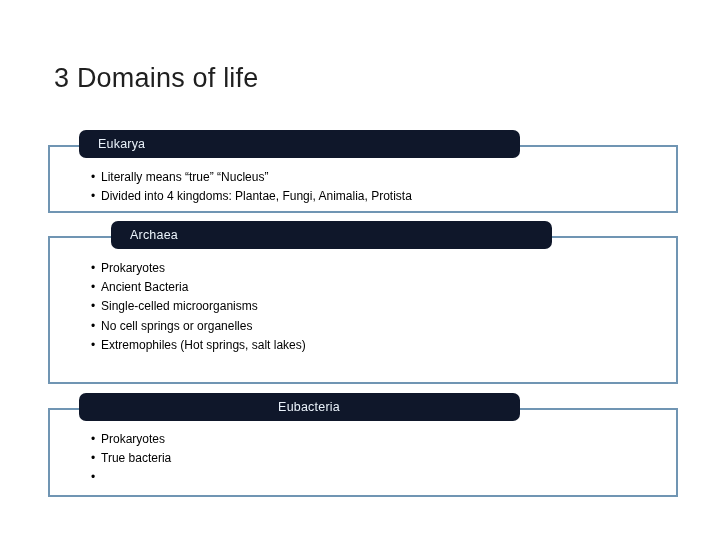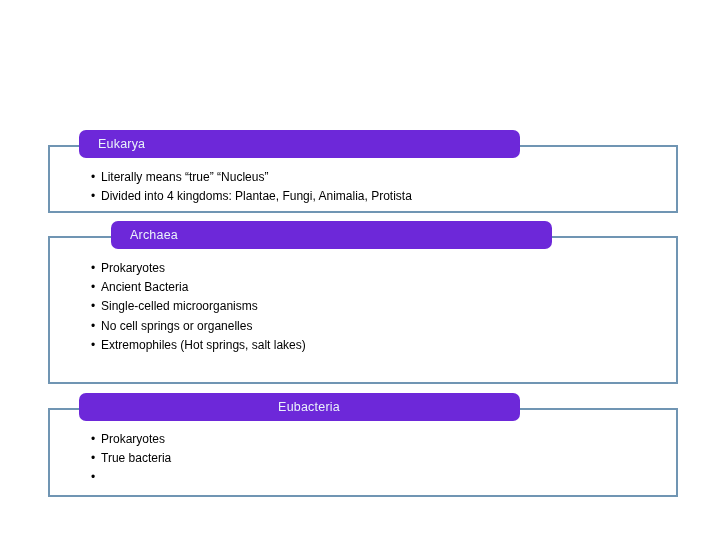--- a/index.html
+++ b/index.html
@@ -32,21 +32,21 @@
     z-index: 1;
   }
   .box-eukarya    { top: 145px; height: 68px;  }
   .box-archaea    { top: 236px; height: 148px; }
   .box-eubacteria { top: 408px; height: 89px;  }
 
   .section-header {
     position: absolute;
     left: 79px;
     width: 441px; height: 28px;
-    background: #6d28d9;
+    background: #0f172a;
     border-radius: 7px;
     color: #eaf2fa;
     font-size: 12.5px;
     line-height: 28px;
     padding-left: 19px;
     box-sizing: border-box;
     z-index: 2;
     letter-spacing: 0.2px;
   }
   .hdr-eukarya    { top: 130px; }
@@ -69,20 +69,21 @@
 
   .bullets li { display: flex; }
   .bullets .dot { width: 10px; flex: 0 0 10px; }
   .bullets .txt { white-space: nowrap; }
 </style>
 </head>
 <body>
 
 <div class="slide">
 
+  <div class="slide-title">3 Domains of life</div>
 
   <div class="section-box box-eukarya"></div>
   <div class="section-header hdr-eukarya">Eukarya</div>
   <ul class="bullets bul-eukarya">
       <li>
         <span class="dot">•</span>
         <span class="txt">Literally means “true” “Nucleus”</span>
       </li>
       <li>
         <span class="dot">•</span>

